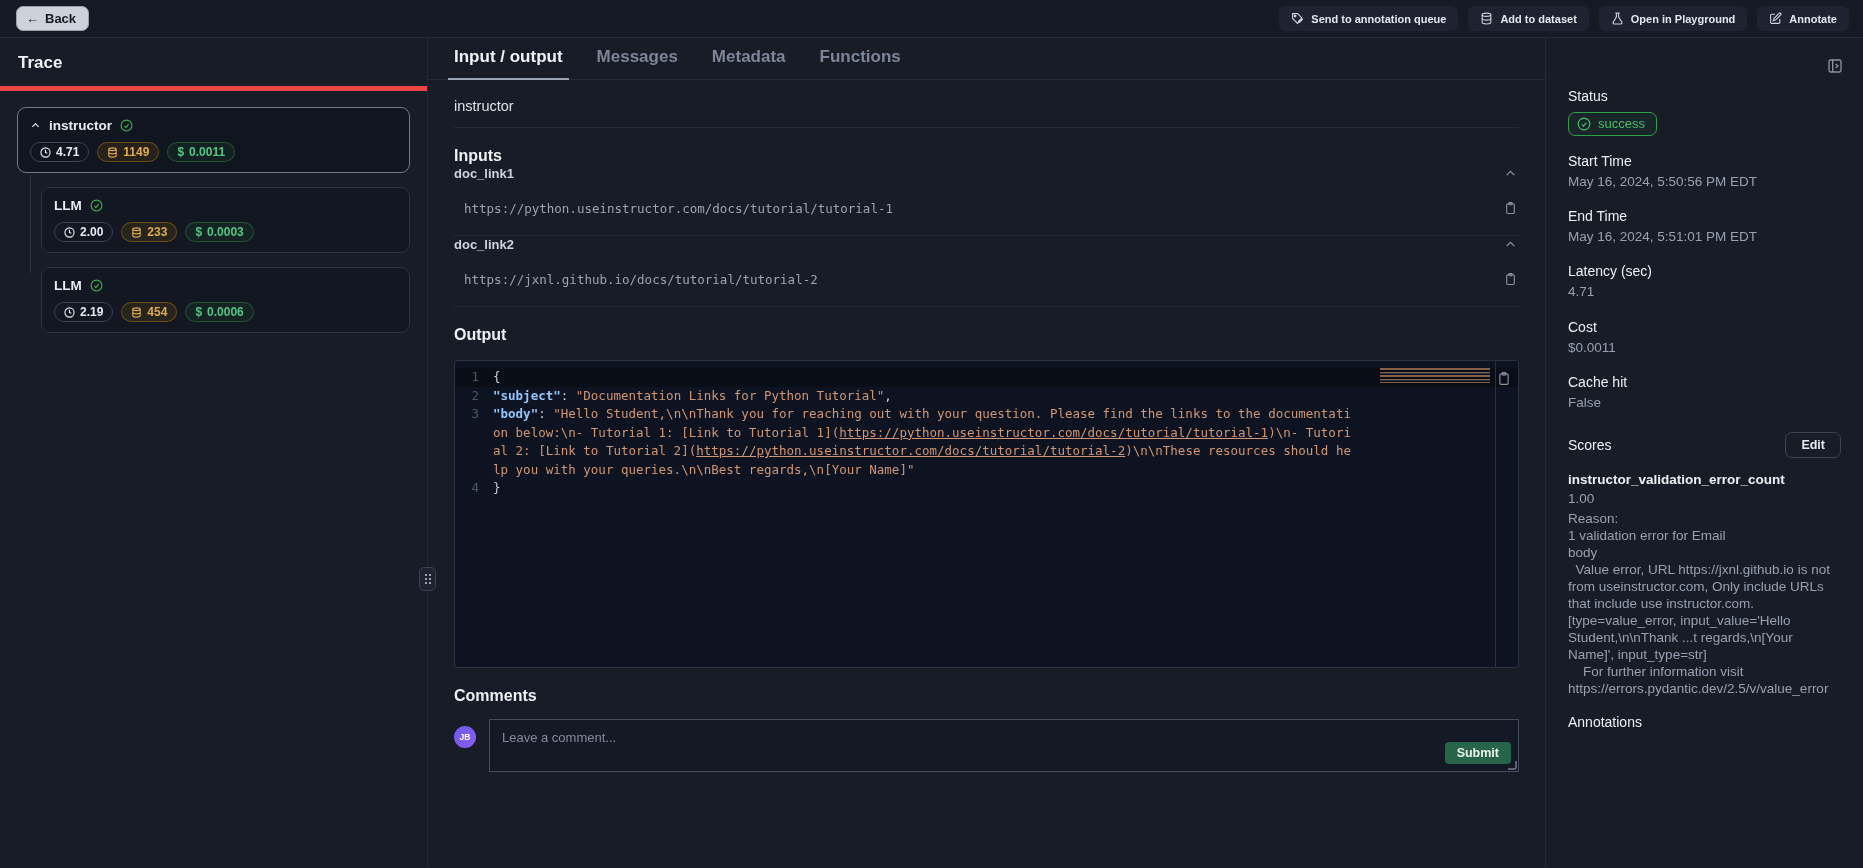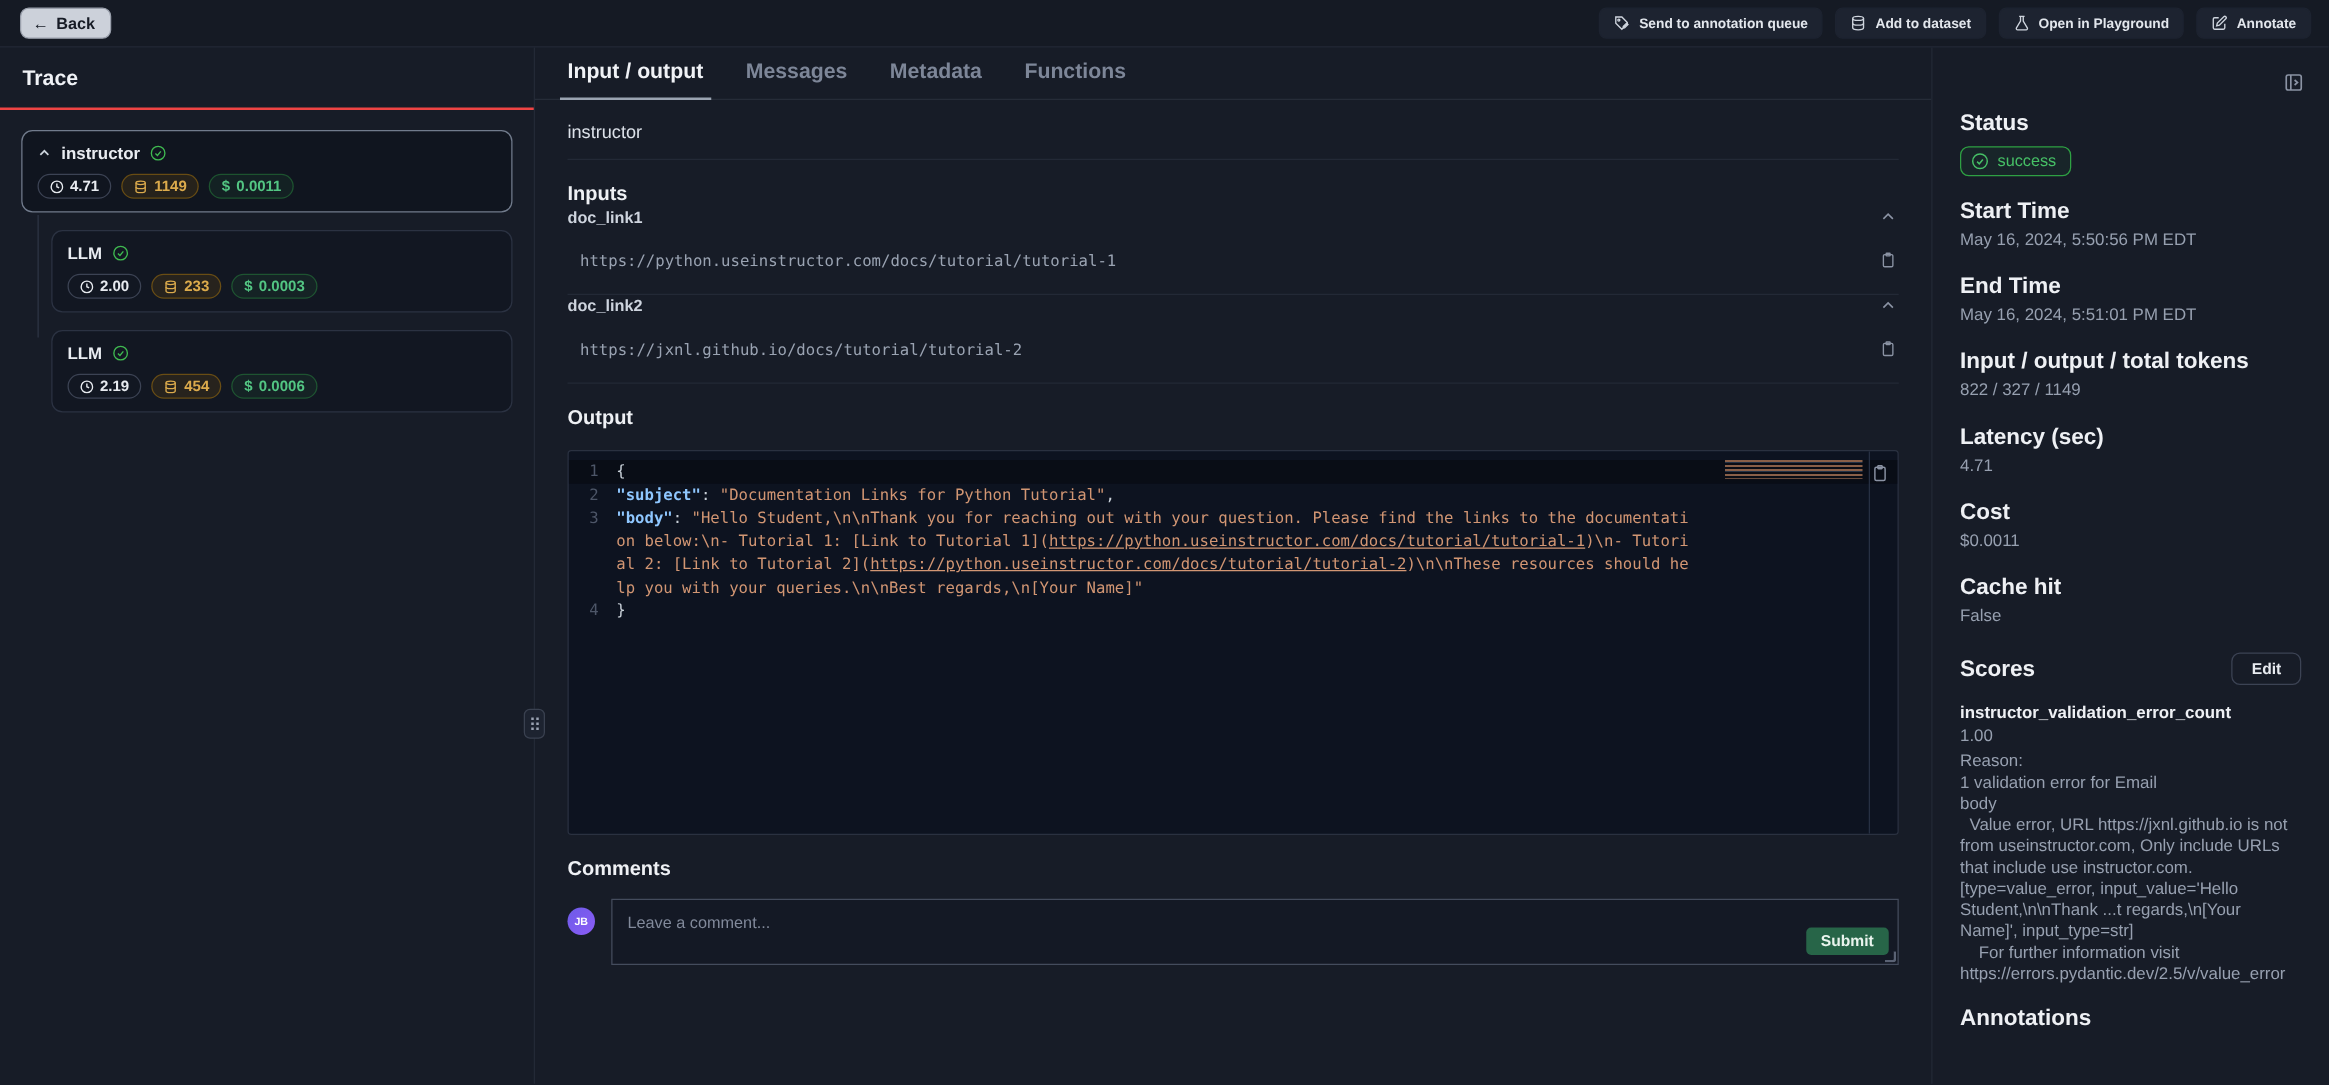--- a/index.html
+++ b/index.html
@@ -20,21 +20,21 @@
 
   
   .layout { display:flex; height:829px; }
   .sidebar { width:428px; min-width:428px; border-right:1px solid #232936; position:relative; }
   .main { flex:1; display:flex; flex-direction:column; min-width:0; }
   .rightpanel { width:318px; min-width:318px; border-left:1px solid #232936;
     padding:14px 22px 0 22px; position:relative; }
 
   
   .sidebar-header { padding:15px 18px 13px 18px; font-size:17px; font-weight:700;
-    color:#f0f2f6; border-bottom:2px solid #ef4444; }
+    color:#f0f2f6; border-bottom:5px solid #ef4444; }
   .trace-list { padding:16px 17px; }
   .trace-card { background:#121722; border:1px solid #2b3242; border-radius:9px;
     padding:10px 12px; margin-bottom:14px; cursor:pointer; }
   .trace-card.selected { border-color:#717b8c; background:#10151f; }
   .trace-children { margin-left:24px; position:relative; }
   .trace-children::before { content:""; position:absolute; left:-11px; top:-12px;
     bottom:60px; border-left:1px solid #2e3545; }
   .tc-title { display:flex; align-items:center; gap:8px; font-size:13.5px;
     font-weight:600; color:#e9ecf1; }
   .tc-badges { display:flex; gap:8px; margin-top:9px; }
@@ -109,21 +109,21 @@
   .submit-btn { position:absolute; right:7px; bottom:7px; background:#276548;
     color:#eaf4ee; border:1px solid #2f7randomized753; border:none; border-radius:4px;
     font-size:12.5px; font-weight:600; padding:4px 12px; cursor:pointer; }
   .resize-grip { position:absolute; right:1px; bottom:1px; width:9px; height:9px;
     border-right:2px solid #5a6274; border-bottom:2px solid #5a6274;
     border-radius:0 0 3px 0; }
 
   
   .rp-collapse { position:absolute; top:18px; right:18px; }
   .rp-group { margin-top:17px; }
-  .rp-label { font-size:18px; font-weight:700; color:#eef0f4; }
+  .rp-label { font-size:14px; font-weight:400; color:#eef0f4; }
   .rp-value { font-size:13.5px; color:#97a0b0; margin-top:4px; line-height:1.35; }
   .status-badge { display:inline-flex; align-items:center; gap:7px; margin-top:8px;
     border:1px solid #2ea043; background:rgba(46,160,67,.07); color:#46c066;
     font-size:13px; border-radius:7px; padding:3px 11px 4px 8px; }
   .scores-row { display:flex; align-items:center; justify-content:space-between;
     margin-top:20px; }
   .edit-btn { background:transparent; border:1px solid #3c4354; border-radius:7px;
     color:#e8ebf0; font-size:12.5px; font-weight:600; padding:5px 15px; cursor:pointer; }
   .score-name { font-size:13.5px; font-weight:700; color:#eef0f4; margin-top:14px; }
   .score-reason { font-size:13.5px; color:#97a0b0; margin-top:3px; line-height:1.26;
@@ -408,24 +408,20 @@
     <div class="rp-group">
       <div class="rp-label">Start Time</div>
       <div class="rp-value">May 16, 2024, 5:50:56 PM EDT</div>
     </div>
 
     <div class="rp-group">
       <div class="rp-label">End Time</div>
       <div class="rp-value">May 16, 2024, 5:51:01 PM EDT</div>
     </div>
 
-    <div class="rp-group">
-      <div class="rp-label">Input / output / total tokens</div>
-      <div class="rp-value">822 / 327 / 1149</div>
-    </div>
 
     <div class="rp-group">
       <div class="rp-label">Latency (sec)</div>
       <div class="rp-value">4.71</div>
     </div>
 
     <div class="rp-group">
       <div class="rp-label">Cost</div>
       <div class="rp-value">$0.0011</div>
     </div>

